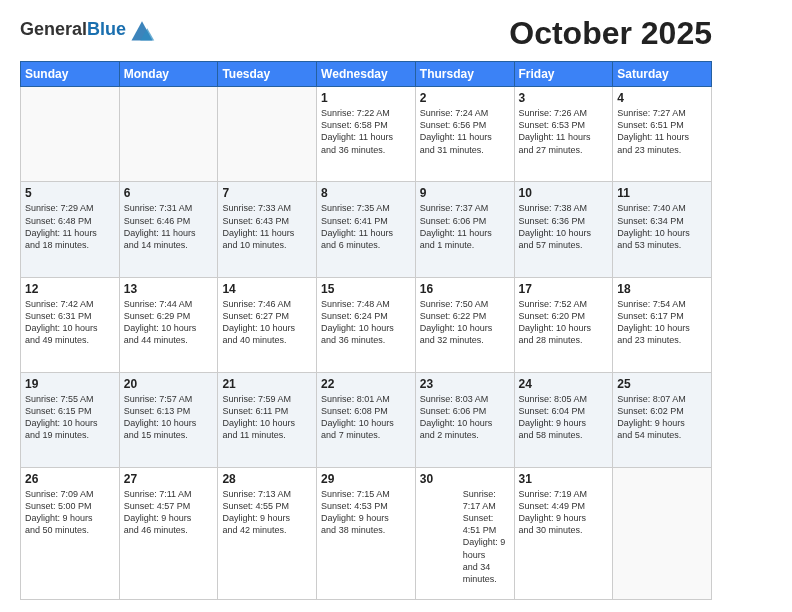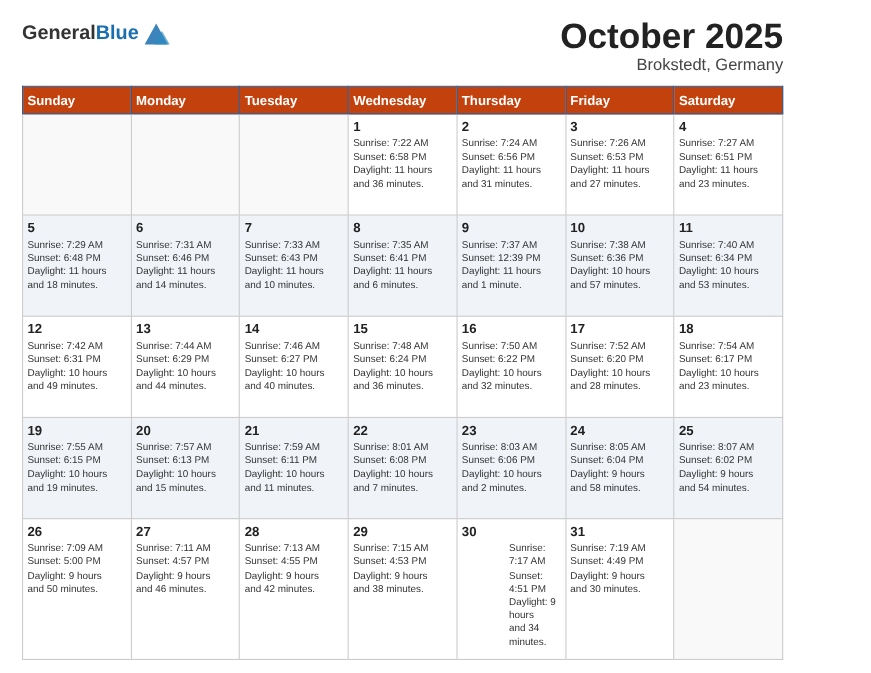--- a/index.html
+++ b/index.html
@@ -54,21 +54,21 @@
       color: #444;
     }
     .calendar {
       flex: 1;
       border: 1px solid #ccc;
       border-collapse: collapse;
       width: 100%;
       table-layout: fixed;
     }
     .calendar th {
-      background-color: #c2410c;
+      background-color: #3b82f6;
       color: white;
       font-size: 12px;
       font-weight: bold;
       padding: 5px 4px;
       text-align: left;
       border: 1px solid #2560a0;
     }
     .calendar td {
       border: 1px solid #ccc;
       vertical-align: top;
@@ -108,21 +108,20 @@
           </span>
           <svg class="logo-icon" viewBox="0 0 32 32" xmlns="http://www.w3.org/2000/svg">
             <polygon points="4,28 16,6 28,28" fill="#1a6faf" opacity="0.85"></polygon>
             <polygon points="14,28 22,14 30,28" fill="#2e8bc0" opacity="0.7"></polygon>
           </svg>
         </div>
       </div>
     </div>
     <div class="title-block">
       <div class="month-title">October 2025</div>
-      <div class="location">Brokstedt, Germany</div>
     </div>
   </div>
 
   <table class="calendar">
     <thead>
       <tr>
         <th>Sunday</th>
         <th>Monday</th>
         <th>Tuesday</th>
         <th>Wednesday</th>
@@ -190,21 +189,21 @@
           <td>
             <span class="day-number">8</span>
             <div class="day-info" style="white-space: pre-line;">Sunrise: 7:35 AM
 Sunset: 6:41 PM
 Daylight: 11 hours
 and 6 minutes.</div>
           </td>
           <td>
             <span class="day-number">9</span>
             <div class="day-info" style="white-space: pre-line;">Sunrise: 7:37 AM
-Sunset: 12:39 PM
+Sunset: 6:06 PM
 Daylight: 11 hours
 and 1 minute.</div>
           </td>
           <td>
             <span class="day-number">10</span>
             <div class="day-info" style="white-space: pre-line;">Sunrise: 7:38 AM
 Sunset: 6:36 PM
 Daylight: 10 hours
 and 57 minutes.</div>
           </td>

